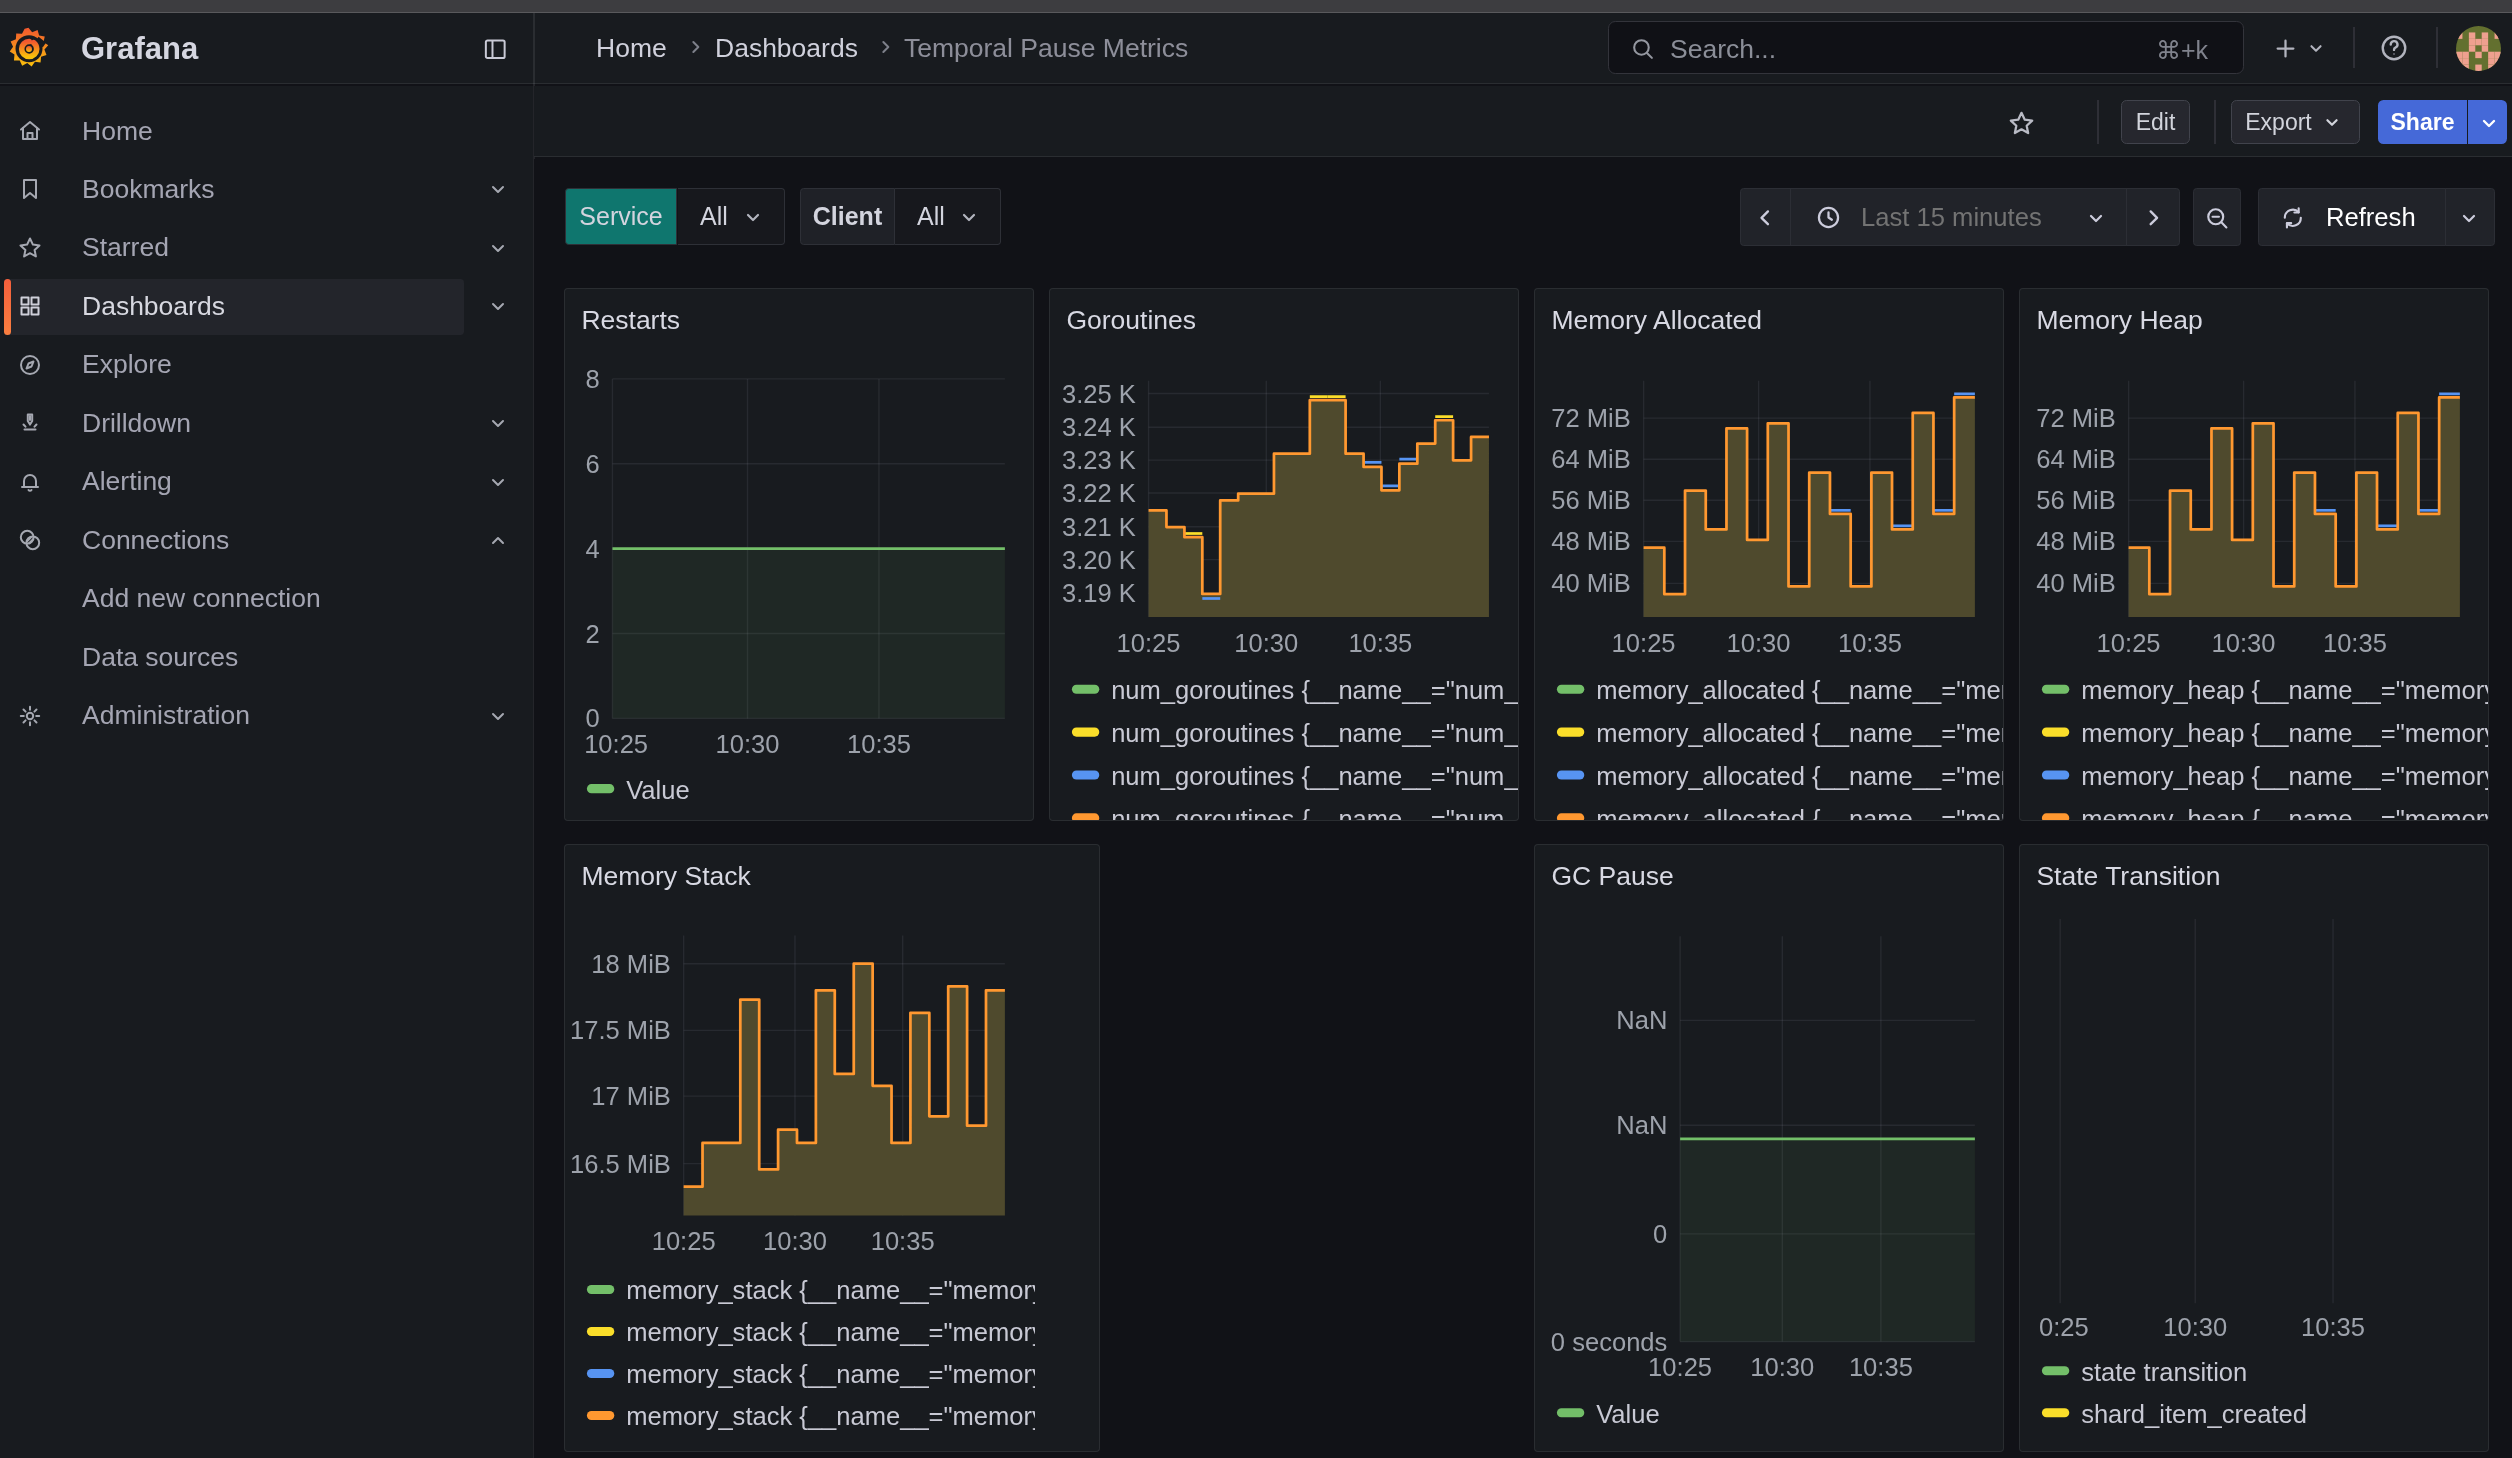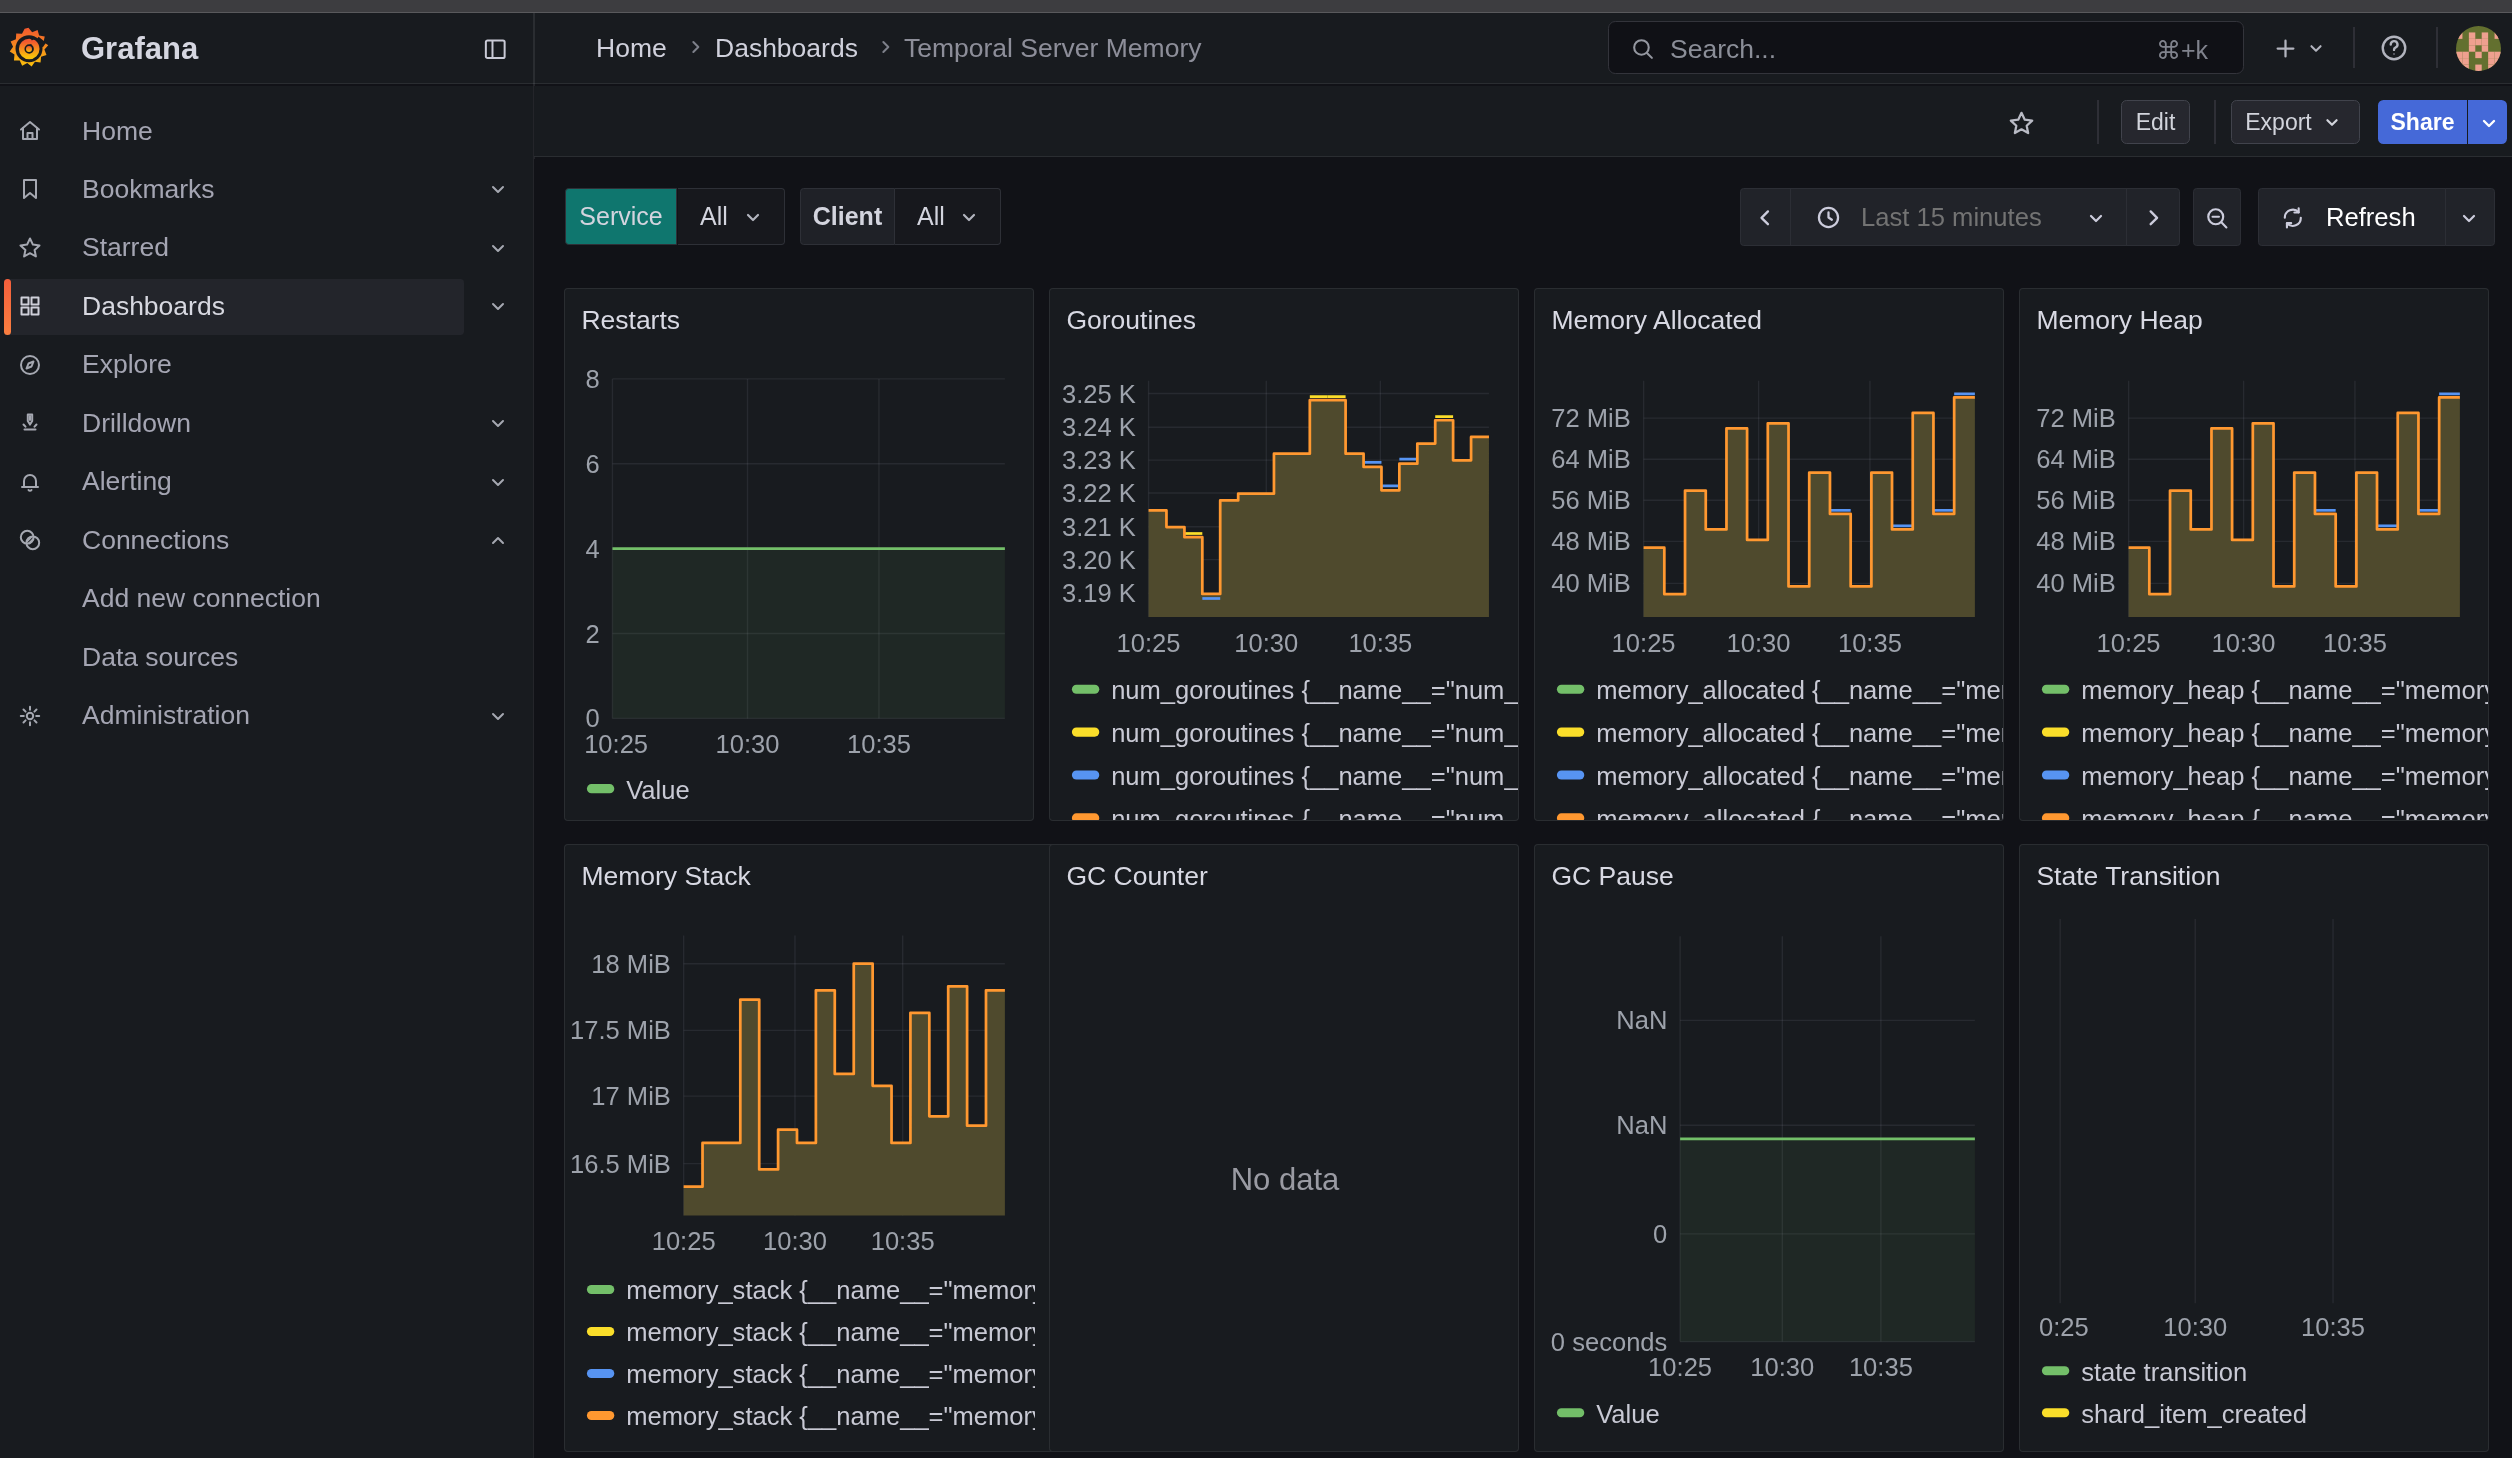--- a/index.html
+++ b/index.html
@@ -35,21 +35,21 @@
 <path fill="none" stroke="url(#glg)" stroke-width="3.2" stroke-linecap="round" d="M12.1 9.2 a 4.3 4.3 0 1 0 4.3 4.3 c 0 -1.6 -.8 -2.9 -1.7 -3.6"></path>
 <circle cx="12" cy="13.5" r="1.7" fill="url(#glg)"></circle>
 </svg>
 <div style="position:absolute;left:81px;top:30px;font-size:31px;font-weight:600;color:#d5d6e0;line-height:37px">Grafana</div>
 <svg style="position:absolute;left:482px;top:36px" width="26.5" height="26.5" viewBox="0 0 24 24" fill="none" stroke="#c9cad6" stroke-width="1.8" stroke-linecap="round" stroke-linejoin="round">
       <rect x="3.5" y="4" width="17" height="16" rx="1.5"></rect>
       <path d="M9.5 4.6v14.8"></path>
     </svg>
 <div style="position:absolute;left:596px;top:35px;font-size:26.5px;color:#d0d1dc;line-height:27px">Home</div>
 <div style="position:absolute;left:715px;top:35px;font-size:26.5px;color:#d0d1dc;line-height:27px">Dashboards</div>
-<div style="position:absolute;left:904px;top:35px;font-size:26.5px;color:rgba(204,204,220,0.65);line-height:27px">Temporal Server Memory</div>
+<div style="position:absolute;left:904px;top:35px;font-size:26.5px;color:rgba(204,204,220,0.65);line-height:27px">Temporal Pause Metrics</div>
 <svg style="position:absolute;left:685px;top:37px" width="20" height="20" viewBox="0 0 24 24" fill="none" stroke="#7d808a" stroke-width="2.4" stroke-linecap="round" stroke-linejoin="round">
       <path d="M10 6l6 6-6 6"></path>
     </svg>
 <svg style="position:absolute;left:875px;top:37px" width="20" height="20" viewBox="0 0 24 24" fill="none" stroke="#7d808a" stroke-width="2.4" stroke-linecap="round" stroke-linejoin="round">
       <path d="M10 6l6 6-6 6"></path>
     </svg>
 <div style="position:absolute;left:1608px;top:21px;width:636px;height:53px;background:#101116;border:1.8px solid #33343b;border-radius:7.3px"></div>
 <svg style="position:absolute;left:1630px;top:36px" width="25" height="25" viewBox="0 0 24 24" fill="none" stroke="#9497a0" stroke-width="2" stroke-linecap="round" stroke-linejoin="round">
       <circle cx="11" cy="11" r="7"></circle>
       <path d="M16.5 16.5 21 21"></path>
@@ -398,26 +398,20 @@
         <rect x="24" y="482" width="30" height="10" rx="5" fill="#73bf69"></rect>
         <text x="67" y="488" font-size="28" fill="#c8c9d4" text-anchor="start" font-weight="400" dominant-baseline="central">memory_stack {__name__="memory_s</text>
         <rect x="24" y="528" width="30" height="10" rx="5" fill="#fade2a"></rect>
         <text x="67" y="534" font-size="28" fill="#c8c9d4" text-anchor="start" font-weight="400" dominant-baseline="central">memory_stack {__name__="memory_s</text>
         <rect x="24" y="574" width="30" height="10" rx="5" fill="#5794f2"></rect>
         <text x="67" y="580" font-size="28" fill="#c8c9d4" text-anchor="start" font-weight="400" dominant-baseline="central">memory_stack {__name__="memory_s</text>
         <rect x="24" y="620" width="30" height="10" rx="5" fill="#ff9830"></rect>
         <text x="67" y="626" font-size="28" fill="#c8c9d4" text-anchor="start" font-weight="400" dominant-baseline="central">memory_stack {__name__="memory_s</text>
       </svg>
     </div>
-<div class="panel" style="left:1049px;top:844px;width:470px;height:608px">
-      <div class="ptitle">GC Counter</div>
-      <svg width="470" height="608" viewBox="0 0 515 666" style="position:absolute;left:0;top:0">
-        <text x="257.5" y="366" font-size="34" fill="#9a9ba3" text-anchor="middle" font-weight="400" dominant-baseline="central">No data</text>
-      </svg>
-    </div>
 <div class="panel" style="left:1534px;top:844px;width:470px;height:608px">
       <div class="ptitle">GC Pause</div>
       <svg width="470" height="608" viewBox="0 0 515 666" style="position:absolute;left:0;top:0">
         <line x1="159" y1="192" x2="482" y2="192" stroke="rgba(204,204,220,0.09)" stroke-width="1.5"></line>
         <text x="145" y="192" font-size="28" fill="#9da2ab" text-anchor="end" font-weight="400" dominant-baseline="central">NaN</text>
         <line x1="159" y1="307" x2="482" y2="307" stroke="rgba(204,204,220,0.09)" stroke-width="1.5"></line>
         <text x="145" y="307" font-size="28" fill="#9da2ab" text-anchor="end" font-weight="400" dominant-baseline="central">NaN</text>
         <line x1="159" y1="426" x2="482" y2="426" stroke="rgba(204,204,220,0.09)" stroke-width="1.5"></line>
         <text x="145" y="426" font-size="28" fill="#9da2ab" text-anchor="end" font-weight="400" dominant-baseline="central">0</text>
         <line x1="159" y1="544" x2="482" y2="544" stroke="rgba(204,204,220,0.09)" stroke-width="1.5"></line>

